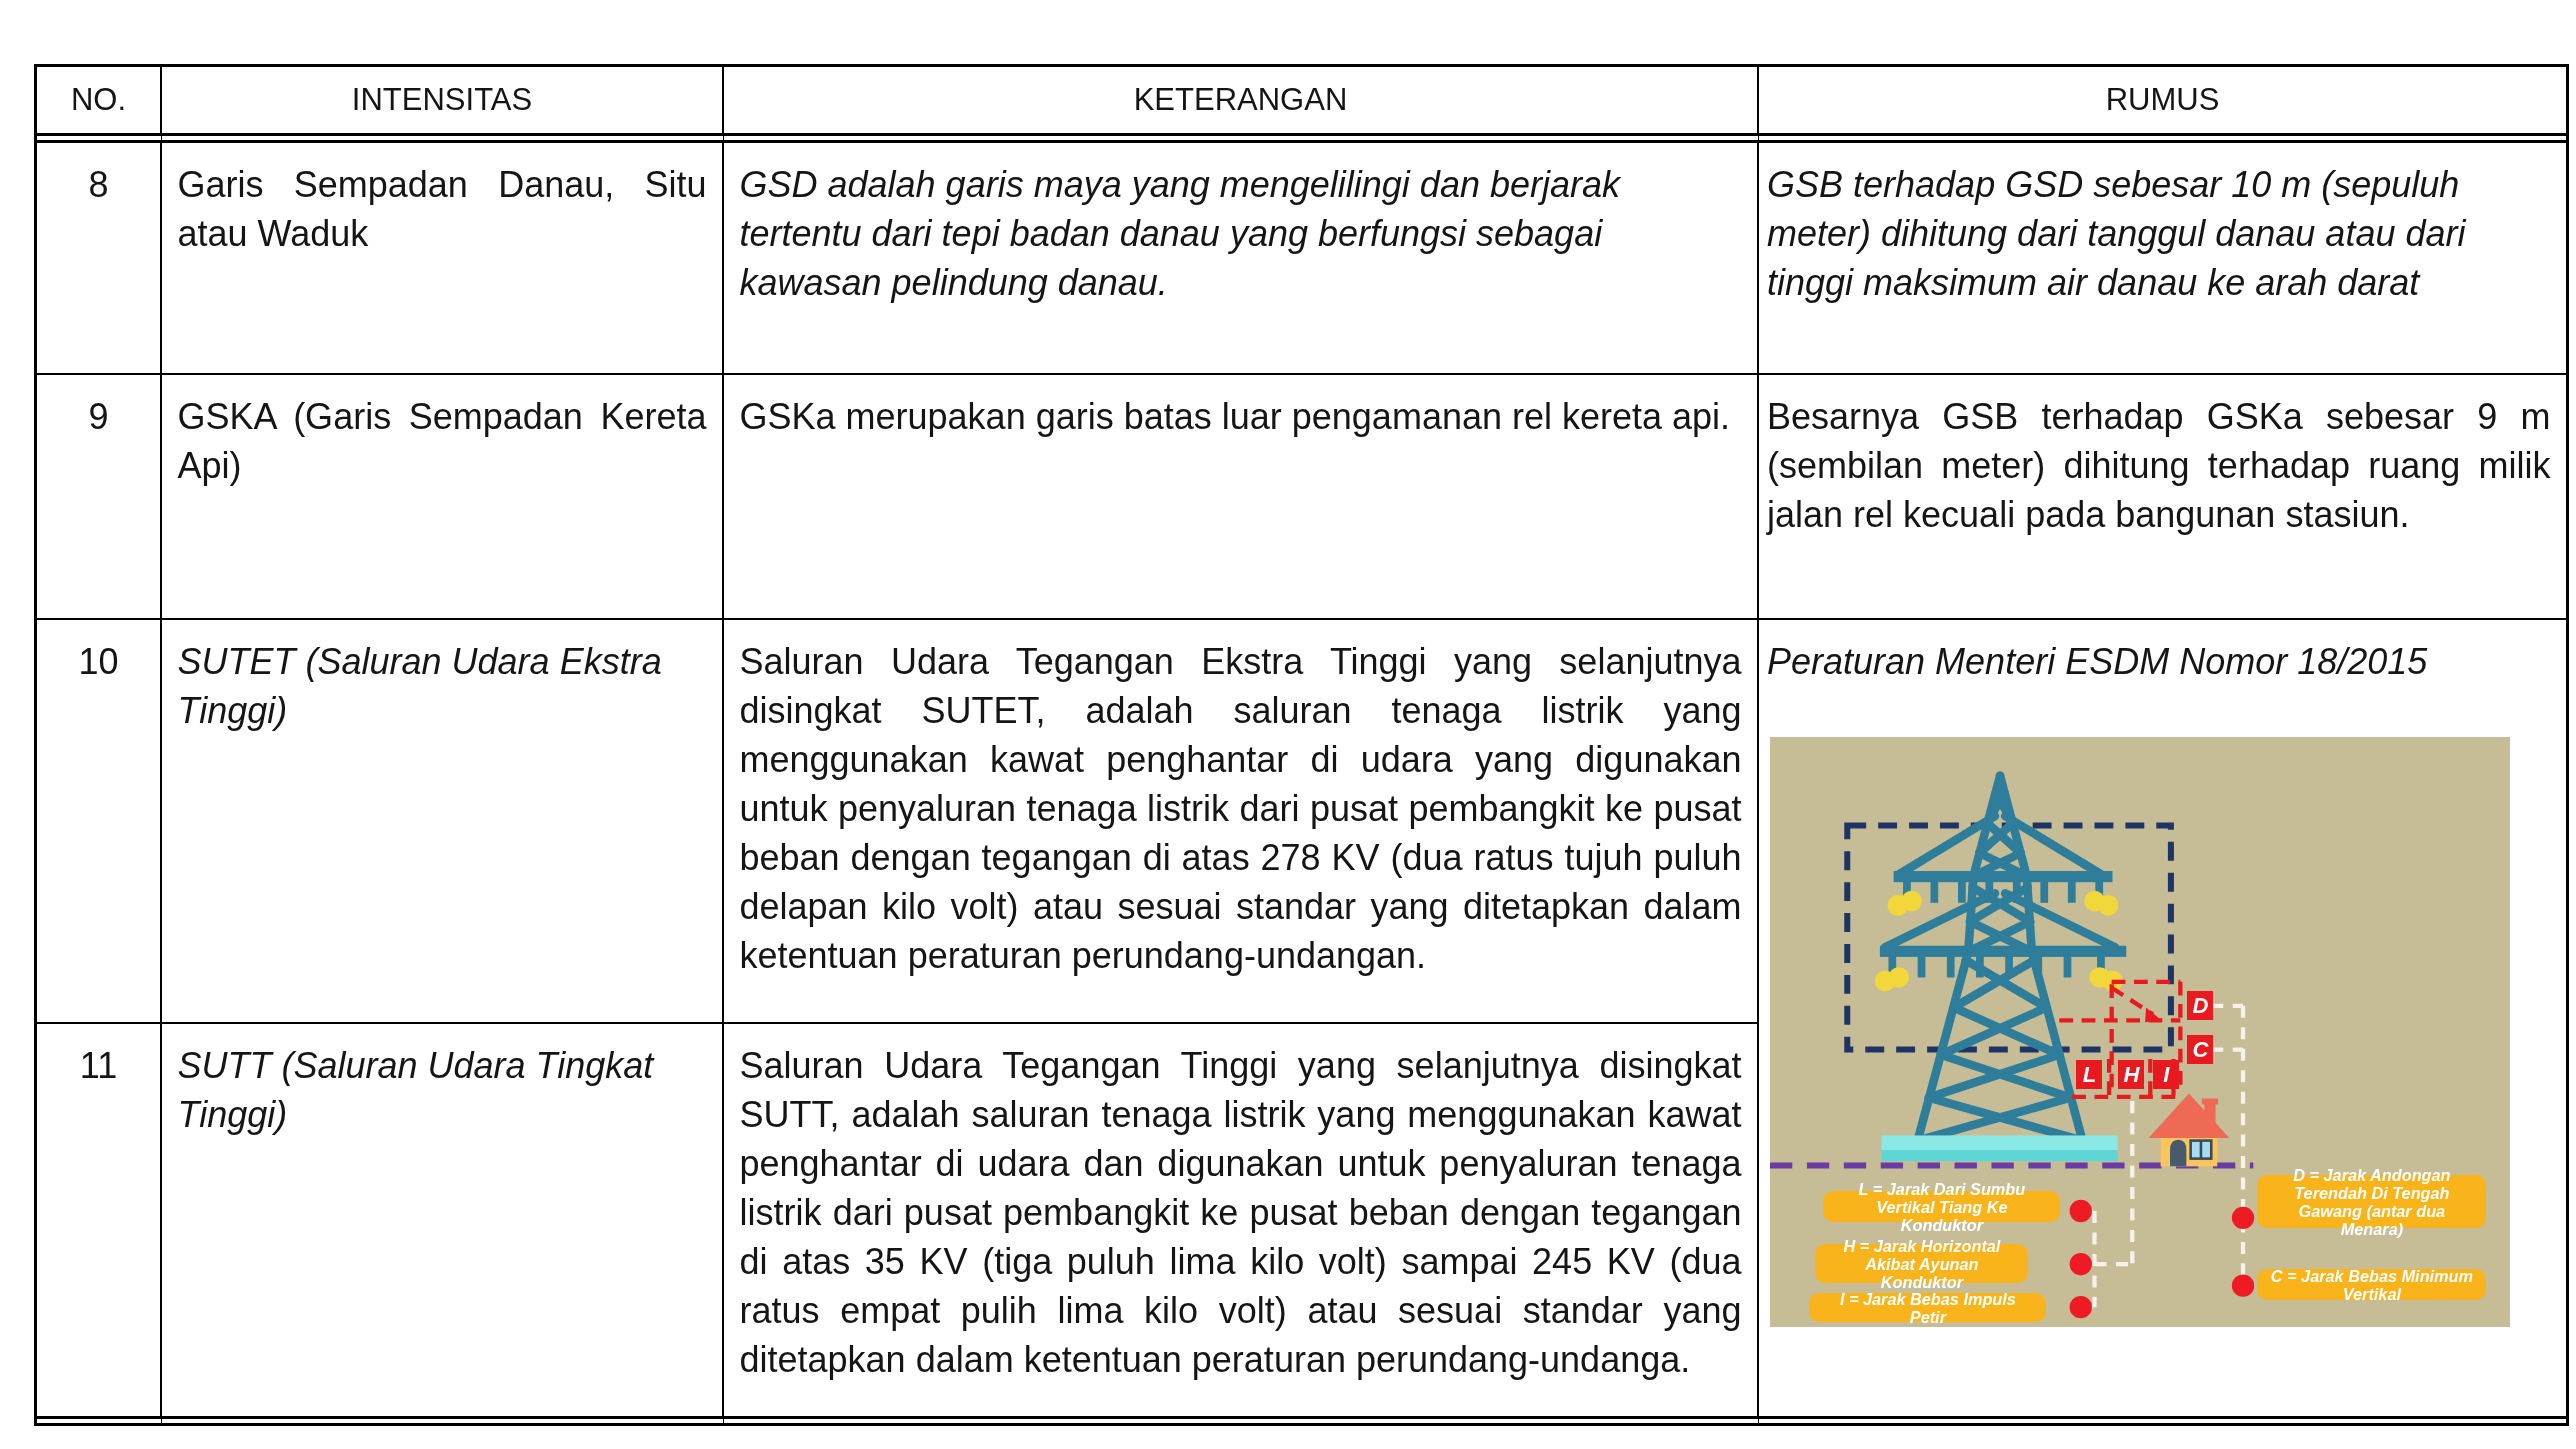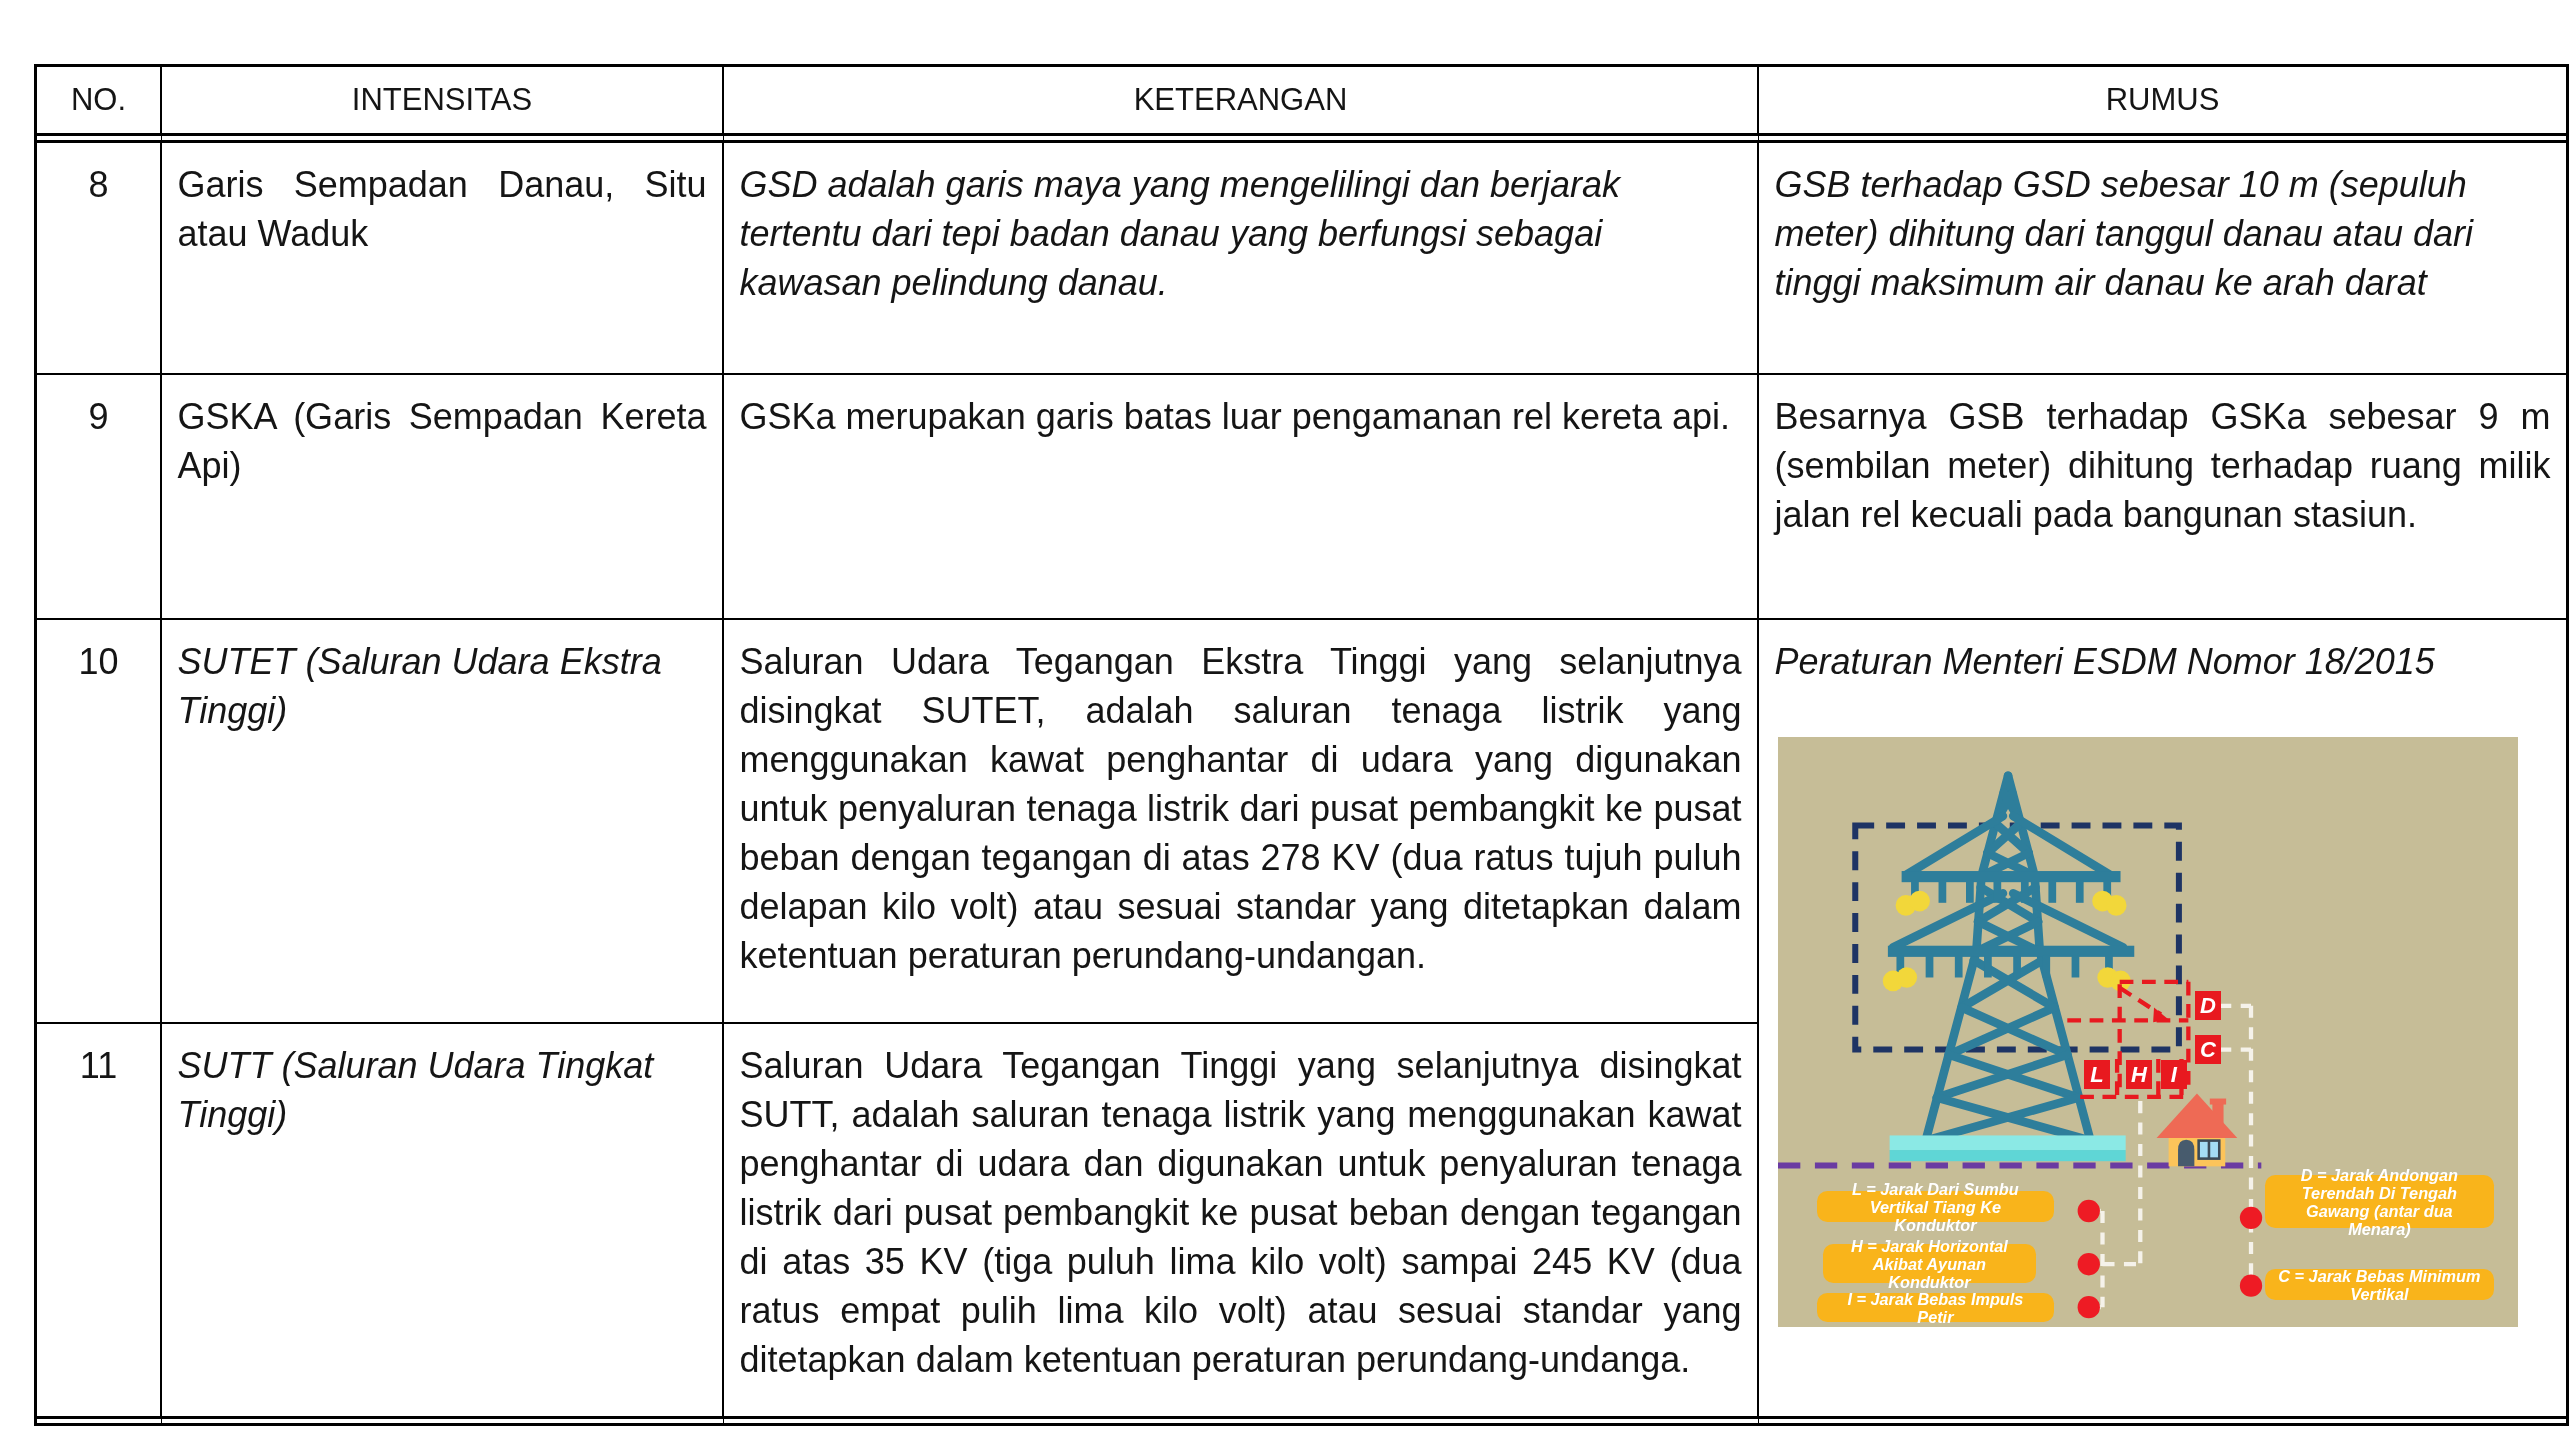--- a/index.html
+++ b/index.html
@@ -17,21 +17,21 @@
   th{
     height:76px;font-size:31px;font-weight:400;text-align:center;vertical-align:middle;
     border-bottom:10.3px double #000;border-right:2.6px solid #000;padding:0;
   }
   th:last-child{border-right:none;}
   td{
     vertical-align:top;font-size:36px;line-height:49px;
     border-right:2.6px solid #000;border-bottom:2.6px solid #000;
     padding:17px 15.5px 0 15.5px;
   }
-  td.lastcol{border-right:none;}
+  td.lastcol{border-right:none;padding-left:8px;}
   tr.lastrow td{border-bottom:10.3px double #000;margin-top:12px;}
   td.no{text-align:center;padding-top:17px;}
   .j{text-align:justify;}
   .l{text-align:left;font-style:italic;}
   tr.r8 td{height:232px;}
   tr.r9 td{height:245px;}
   tr.r10 td{height:404px;margin-left:45px;}
   tr.r11 td{height:402px;}
 
   
@@ -187,21 +187,21 @@
               <circle cx="551" cy="639" r="13"></circle>
             </g>
           </svg>
 
           <div class="tag" style="left:417px;top:254px">D</div>
           <div class="tag" style="left:417px;top:298px">C</div>
           <div class="tag" style="left:306px;top:323px">L</div>
           <div class="tag" style="left:348px;top:323px">H</div>
           <div class="tag" style="left:383px;top:323px">I</div>
 
-          <div class="legend" style="left:39px;top:454px;width:237px;height:31px">L = Jarak Dari Sumbu Vertikal Tiang Ke Konduktor</div>
+          <div class="legend" style="left:53px;top:454px;width:237px;height:31px">L = Jarak Dari Sumbu Vertikal Tiang Ke Konduktor</div>
           <div class="legend" style="left:45px;top:507px;width:213px;height:39px">H = Jarak Horizontal Akibat Ayunan Konduktor</div>
           <div class="legend" style="left:39px;top:556px;width:237px;height:29px">I = Jarak Bebas Impuls Petir</div>
           <div class="legend" style="left:487px;top:438px;width:229px;height:53px">D = Jarak Andongan Terendah Di Tengah Gawang (antar dua Menara)</div>
           <div class="legend" style="left:487px;top:532px;width:229px;height:31px">C = Jarak Bebas Minimum Vertikal</div>
         </div>
       </td>
     </tr>
     <tr class="r11 lastrow">
       <td class="no">11</td>
       <td class="l">SUTT (Saluran Udara Tingkat Tinggi)</td>

